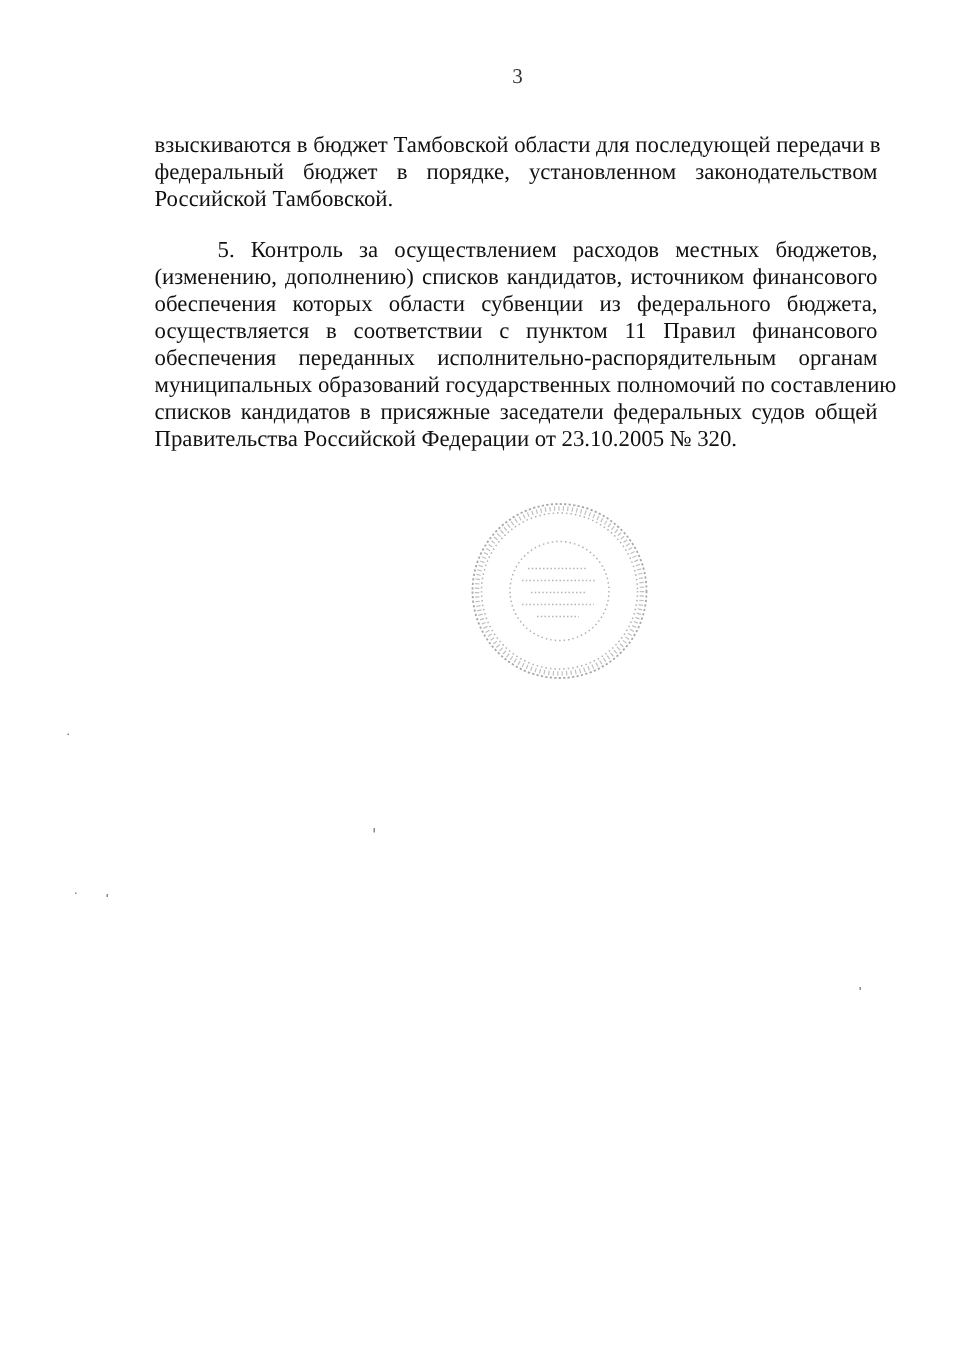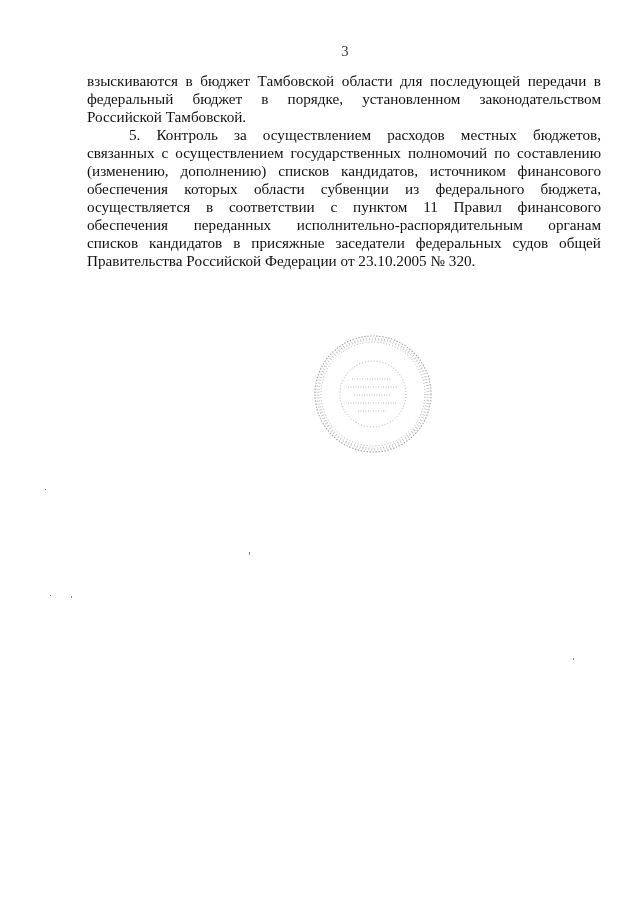--- a/index.html
+++ b/index.html
@@ -10,21 +10,21 @@
       font-family: "Liberation Serif", "DejaVu Serif", serif;
     }
     .page-number {
       position: absolute; top: 44px; left: 0; width: 690px;
       text-align: center; font-size: 14px; color: #333;
     }
     .body-text {
       position: absolute; left: 87px; top: 72px; width: 514px;
       font-size: 15.2px; line-height: 18px; text-align: justify;
     }
-    .body-text p { margin: 0; }
+    .body-text p { margin: 16px; }
     .line { display: block; text-align: justify; text-align-last: justify; white-space: nowrap; }
     .line.last { text-align-last: left; }
     .stamp {
       position: absolute; left: 312px; top: 333px; width: 122px; height: 122px;
     }
     .speck { position: absolute; background: #888; }
   </style>
 </head>
 <body>
 
@@ -32,25 +32,25 @@
   <div class="page-number">3</div>
 
   <div class="body-text">
     <p>
       <span class="line">взыскиваются в бюджет Тамбовской области для последующей передачи в</span>
       <span class="line">федеральный бюджет в порядке, установленном законодательством</span>
       <span class="line last">Российской Тамбовской.</span>
     </p>
     <p>
       <span class="line" style="padding-left:42px">5. Контроль за осуществлением расходов местных бюджетов,</span>
-      <span class="line">связанных с осуществлением государственных полномочий по составлению</span>
       <span class="line">(изменению, дополнению) списков кандидатов, источником финансового</span>
       <span class="line">обеспечения которых области субвенции из федерального бюджета,</span>
       <span class="line">осуществляется в соответствии с пунктом 11 Правил финансового</span>
       <span class="line">обеспечения переданных исполнительно-распорядительным органам</span>
+      <span class="line">муниципальных образований государственных полномочий по составлению</span>
       <span class="line">списков кандидатов в присяжные заседатели федеральных судов общей</span>
       <span class="line last">Правительства Российской Федерации от 23.10.2005 № 320.</span>
     </p>
   </div>
 
   <svg class="stamp" viewBox="0 0 122 122">
     <circle cx="61" cy="61" r="58" fill="none" stroke="#a8a8a8" stroke-width="1.2" stroke-dasharray="1.5 1.5"></circle>
     <circle cx="61" cy="61" r="52" fill="none" stroke="#b0b0b0" stroke-width="1" stroke-dasharray="1 2"></circle>
     <circle cx="61" cy="61" r="33" fill="none" stroke="#b0b0b0" stroke-width="1" stroke-dasharray="1 2"></circle>
     <g stroke="#b4b4b4" stroke-width="1" stroke-dasharray="1 1.5">

